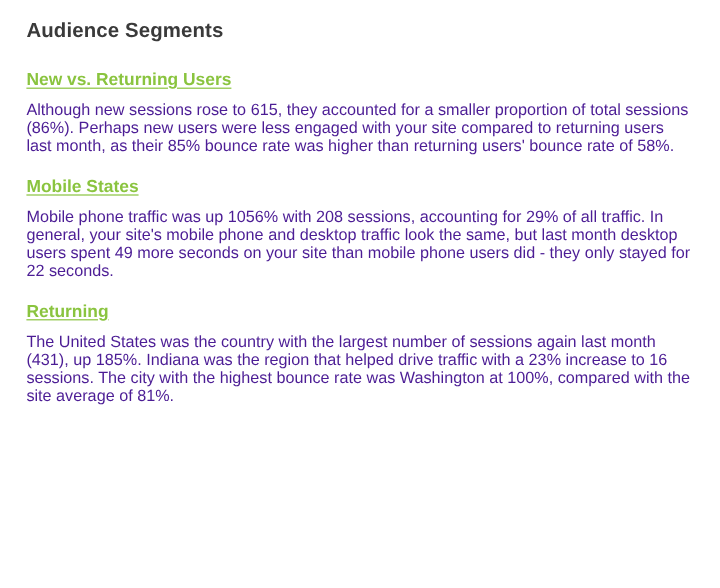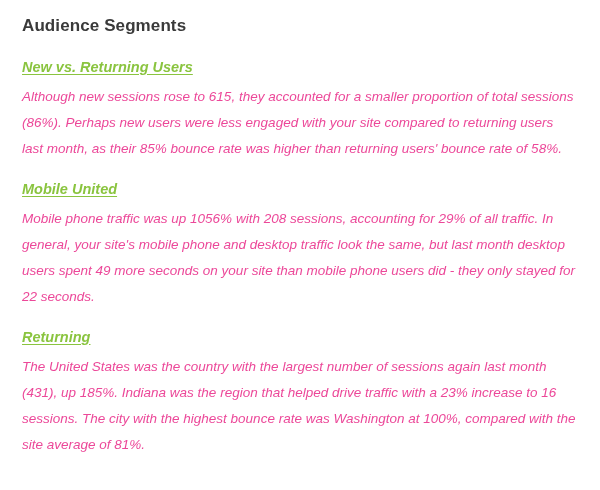--- a/index.html
+++ b/index.html
@@ -22,55 +22,54 @@
   }
   .page-title {
     font-size: 17px;
     font-weight: bold;
     color: #3a3a3a;
     margin: 0 0 22px 0;
     letter-spacing: 0.1px;
   }
   .section {
     margin-bottom: 18px;
-    font-style: italic;
   }
   .section-heading {
     display: inline-block;
     font-size: 14.5px;
     font-weight: bold;
     color: #8ac43f;
     text-decoration: underline;
     text-decoration-color: #8ac43f;
     text-underline-offset: 2px;
     margin: 0 0 9px 0;
     cursor: pointer;
   }
   .section-body {
     font-size: 13.5px;
-    line-height: 26px;
-    color: #ec4899;
+    line-height: 15px;
+    color: #4c1d95;
     margin: 0;
     max-width: 560px;
   }
 </style>
 </head>
 <body>
 
 <div class="page">
 
   <h1 class="page-title">Audience Segments</h1>
 
   <div class="section">
     <a class="section-heading">New vs. Returning Users</a>
     <p class="section-body">Although new sessions rose to 615, they accounted for a smaller proportion of total sessions (86%). Perhaps new users were less engaged with your site compared to returning users last month, as their 85% bounce rate was higher than returning users' bounce rate of 58%.</p>
   </div>
 
   <div class="section">
-    <a class="section-heading">Mobile United</a>
+    <a class="section-heading">Mobile States</a>
     <p class="section-body">Mobile phone traffic was up 1056% with 208 sessions, accounting for 29% of all traffic. In general, your site's mobile phone and desktop traffic look the same, but last month desktop users spent 49 more seconds on your site than mobile phone users did - they only stayed for 22 seconds.</p>
   </div>
 
   <div class="section">
     <a class="section-heading">Returning</a>
     <p class="section-body">The United States was the country with the largest number of sessions again last month (431), up 185%. Indiana was the region that helped drive traffic with a 23% increase to 16 sessions. The city with the highest bounce rate was Washington at 100%, compared with the site average of 81%.</p>
   </div>
 
 </div>
 

